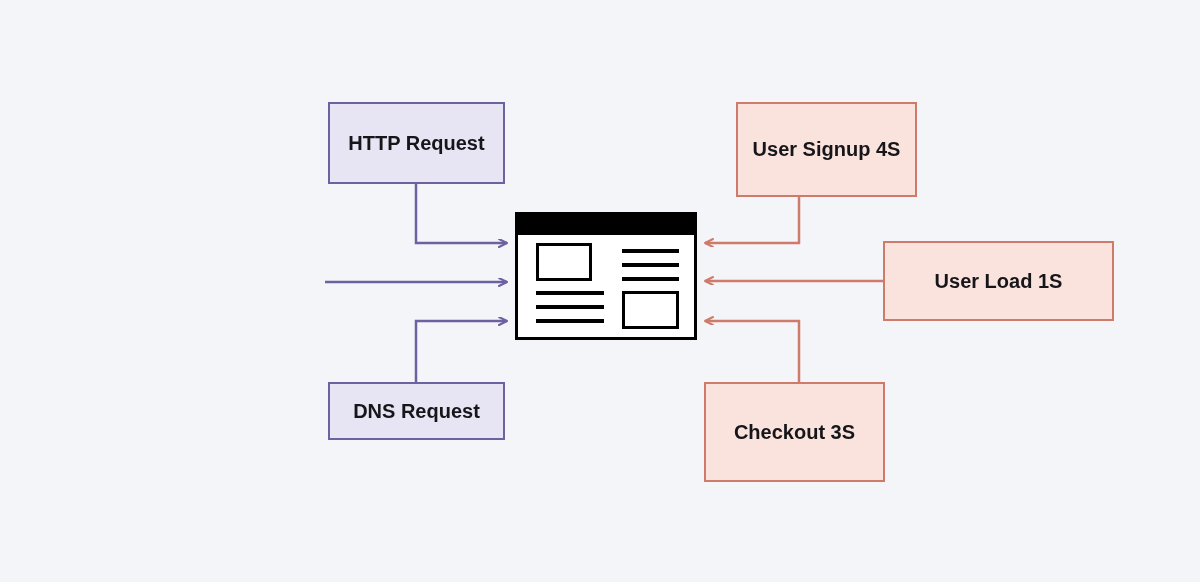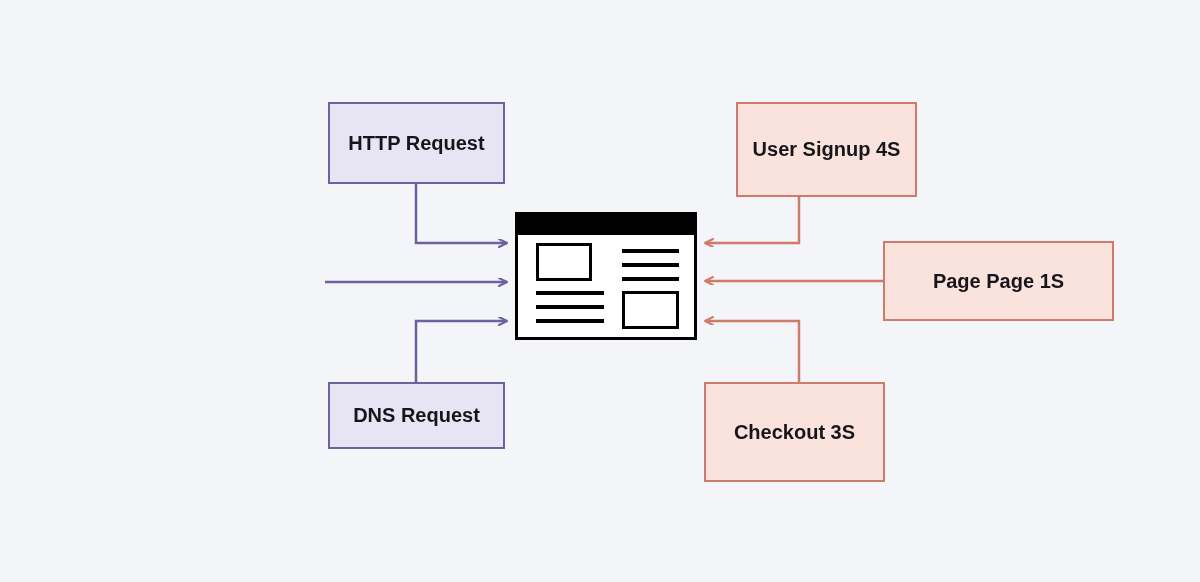--- a/index.html
+++ b/index.html
@@ -45,21 +45,21 @@
     background: #fbe3dd;
     border: 2px solid #cf7b6b;
   }
   .node-label {
     display: block;
     white-space: pre-line;
   }
   
   #node-http-request   { left: 328px; top: 102px;  width: 177px; height: 82px; font-size: 20px; }
   #node-ssl-request    { left: 96px;  top: 241px;  width: 229px; height: 82px; font-size: 19px; }
-  #node-dns-request    { left: 328px; top: 382px;  width: 177px; height: 67px; font-size: 20px; }
+  #node-dns-request    { left: 328px; top: 382px;  width: 177px; height: 58px; font-size: 20px; }
   
   #node-user-signup    { left: 704px; top: 102px;  width: 181px; height: 95px; font-size: 20px; margin-left: 32px; }
   #node-page-load      { left: 883px; top: 241px;  width: 231px; height: 80px; font-size: 20px; }
   #node-checkout       { left: 704px; top: 382px;  width: 181px; height: 100px; font-size: 20px; }
 
   
   #browser-window {
     position: absolute;
     left: 515px;
     top: 212px;
@@ -132,21 +132,21 @@
 
   <div class="node-box request" id="node-dns-request">
     <span class="node-label">DNS Request</span>
   </div>
 
   <div class="node-box metric" id="node-user-signup">
     <span class="node-label">User Signup 4S</span>
   </div>
 
   <div class="node-box metric" id="node-page-load">
-    <span class="node-label">Page Page 1S</span>
+    <span class="node-label">User Load 1S</span>
   </div>
 
   <div class="node-box metric" id="node-checkout">
     <span class="node-label">Checkout 3S</span>
   </div>
 
   <div id="browser-window">
     <div id="browser-titlebar"></div>
     <div class="browser-rect" id="browser-rect-tl"></div>
     <div class="browser-line" id="browser-line-tr1"></div>

